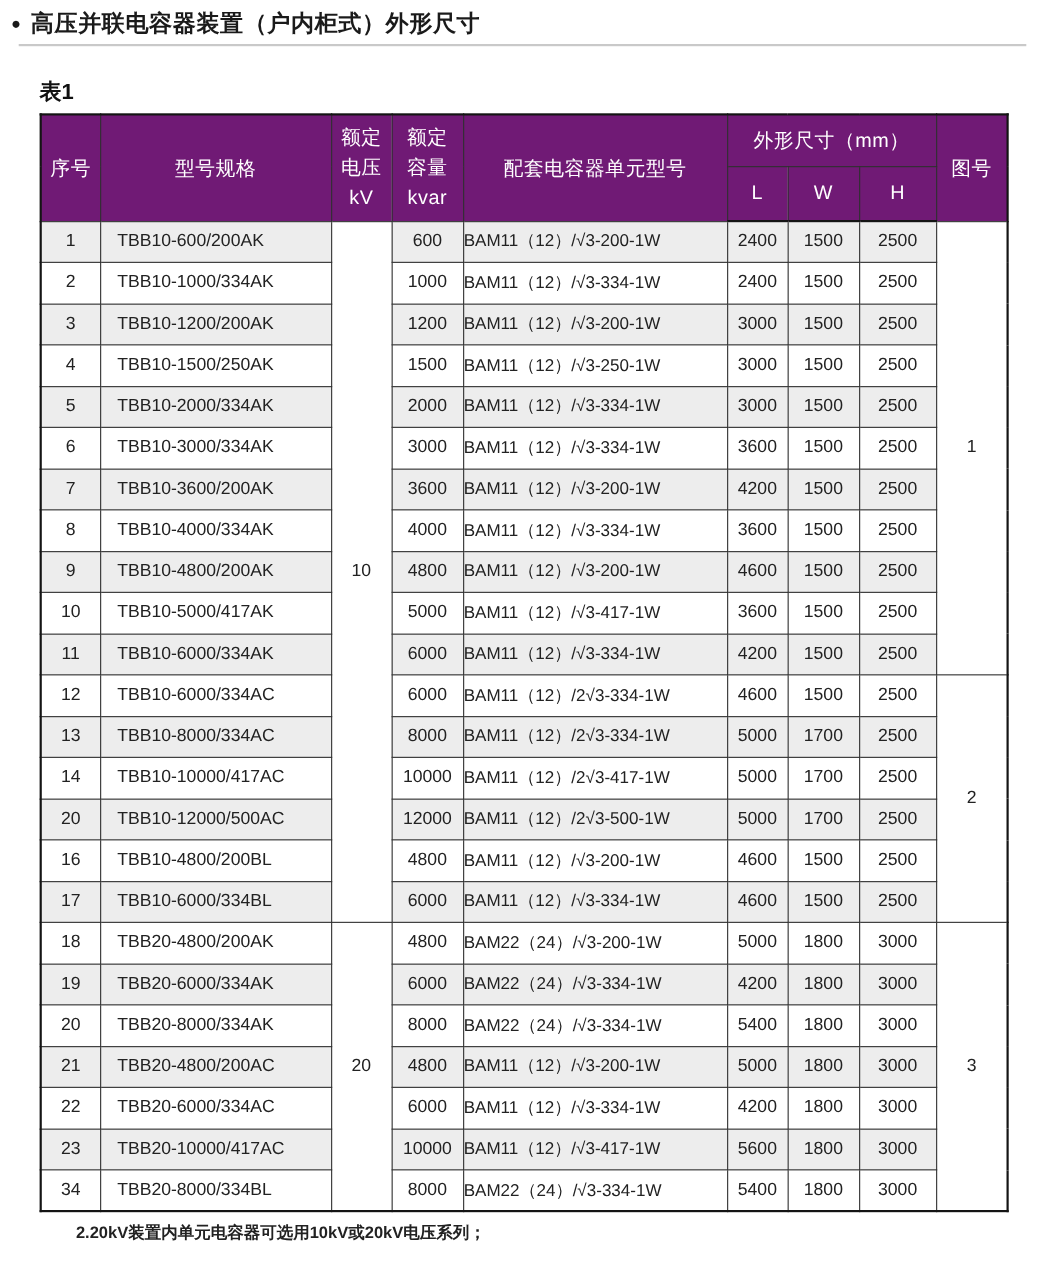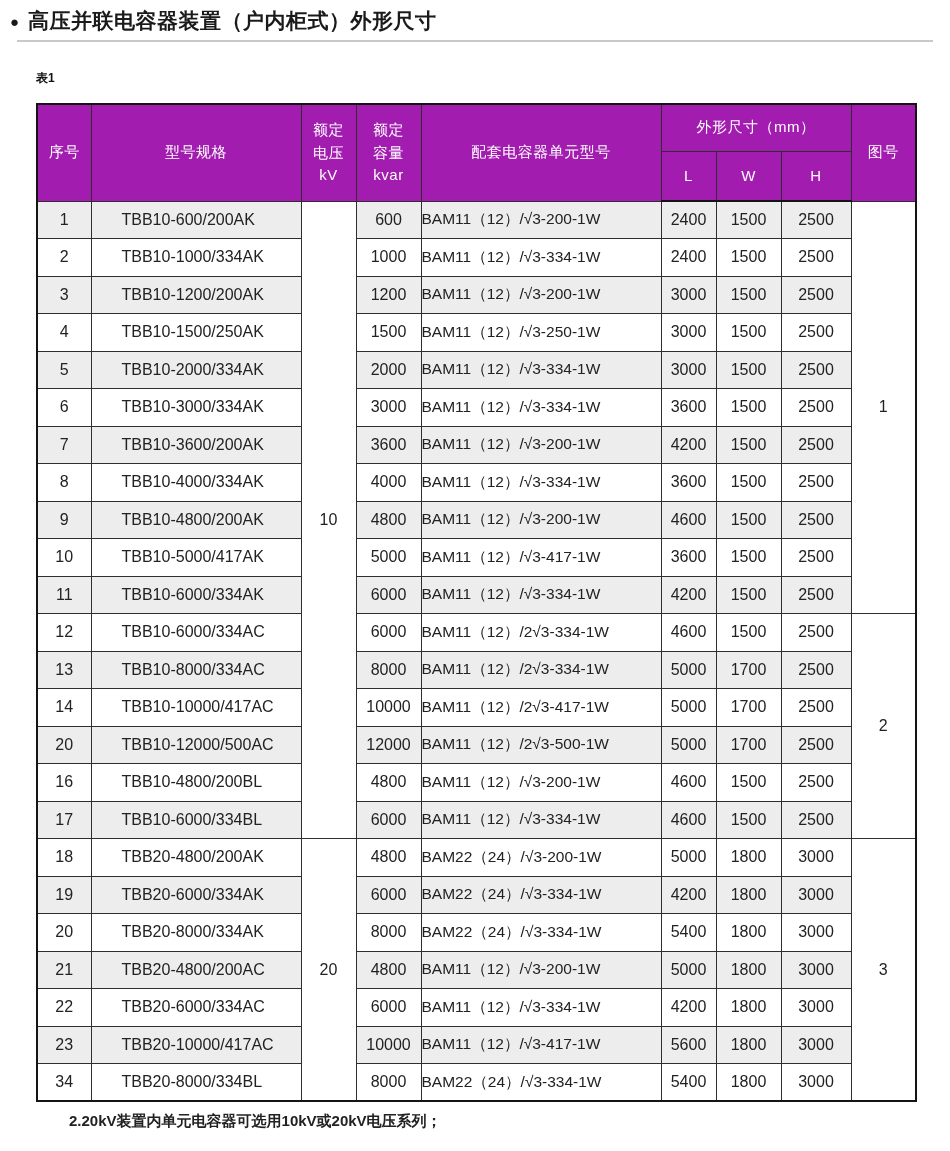--- a/index.html
+++ b/index.html
@@ -25,58 +25,58 @@
     letter-spacing: 0.5px;
   }
   .title-rule {
     margin: 5px 17px 0 17px;
     height: 2px; background: #c9c9c9;
   }
 
   
   .table-label {
     position: absolute; left: 36px; top: 70px;
-    font-size: 12px; font-weight: 700; color: #111;
+    font-size: 20px; font-weight: 700; color: #111;
   }
 
   
   table.spec {
     position: absolute; left: 36px; top: 103px;
     width: 879px;
     border-collapse: collapse;
     table-layout: fixed;
   }
   table.spec, table.spec th, table.spec td {
     border: 1px solid #2e2e2e;
   }
   table.spec { border: 2px solid #141414; }
   thead th {
-    background: #a21caf;
+    background: #701a75;
     color: #ffffff;
-    font-size: 15px;
+    font-size: 18px;
     font-weight: 500;
     text-align: center;
     vertical-align: middle;
     letter-spacing: 0.5px;
   }
   thead tr:first-child { height: 47px; }
   thead tr:last-child  { height: 50px; }
   thead tr:last-child th { border-bottom: 2px solid #141414; }
   th.pre { white-space: pre-line; line-height: 1.5; }
 
   tbody tr { height: 37.5px; }
   tbody td {
     font-size: 16px;
     text-align: center;
     vertical-align: middle;
     color: #222;
     background: #ffffff;
   }
   tbody tr.odd td { background: #ededed; }
-  tbody td.c-model { text-align: left; padding-left: 30px; }
+  tbody td.c-model { text-align: left; padding-left: 15px; }
   tbody td.c-unit  { text-align: left; font-size: 15.5px; }
   tbody td.c-merged { background: #ffffff !important; }
 
   
   .notes {
     position: absolute; left: 38px; top: 1108px;
     font-size: 15px; font-weight: 600; color: #222;
     line-height: 26px;
   }
   .note-line { white-space: nowrap; }

